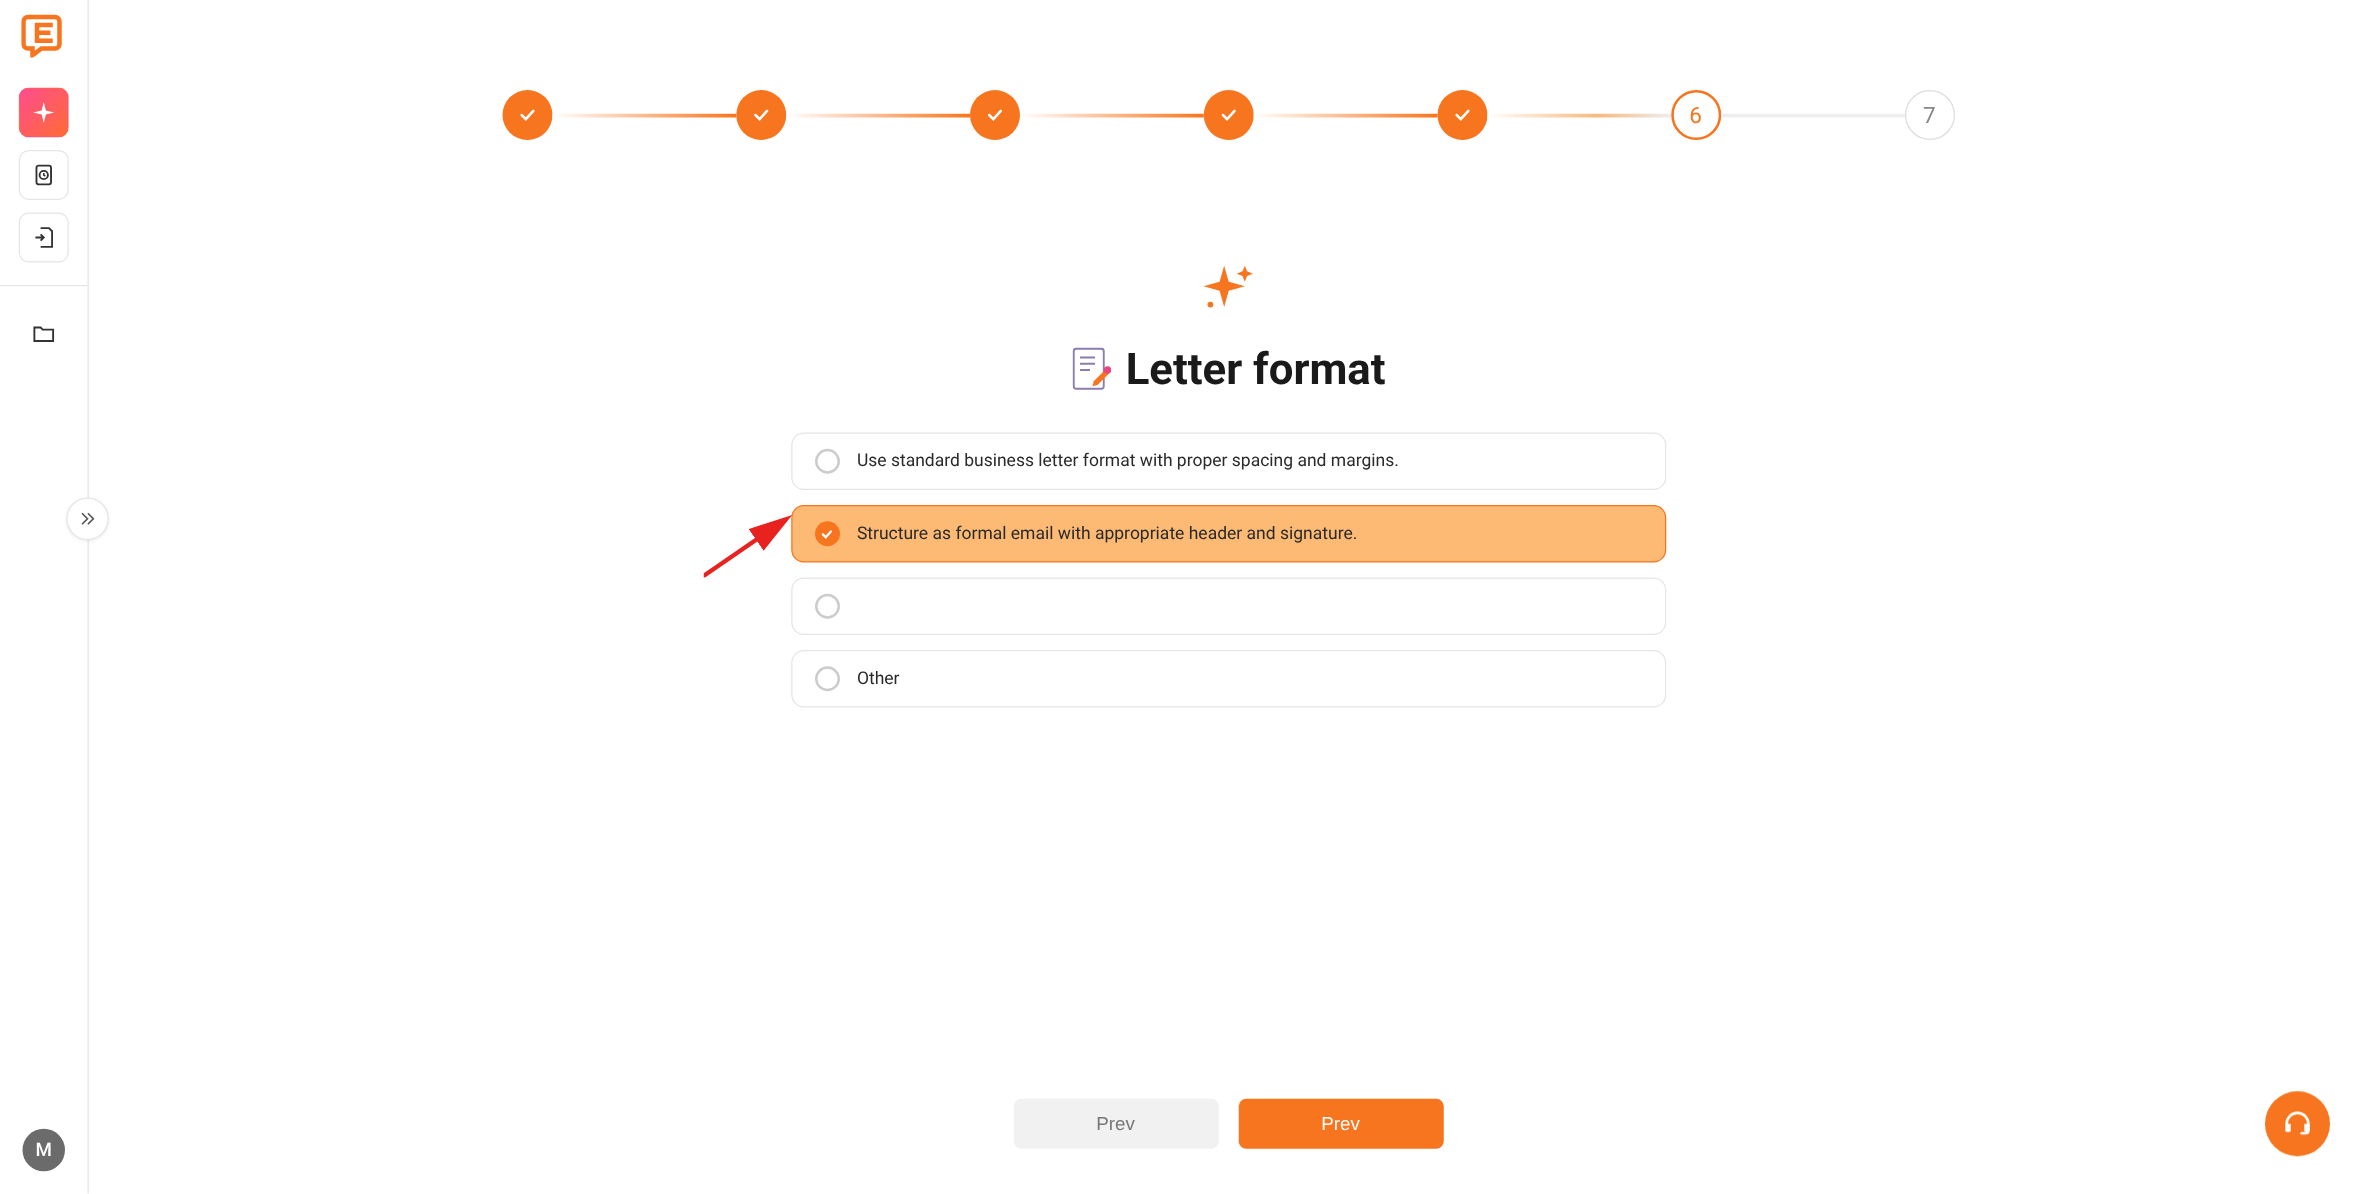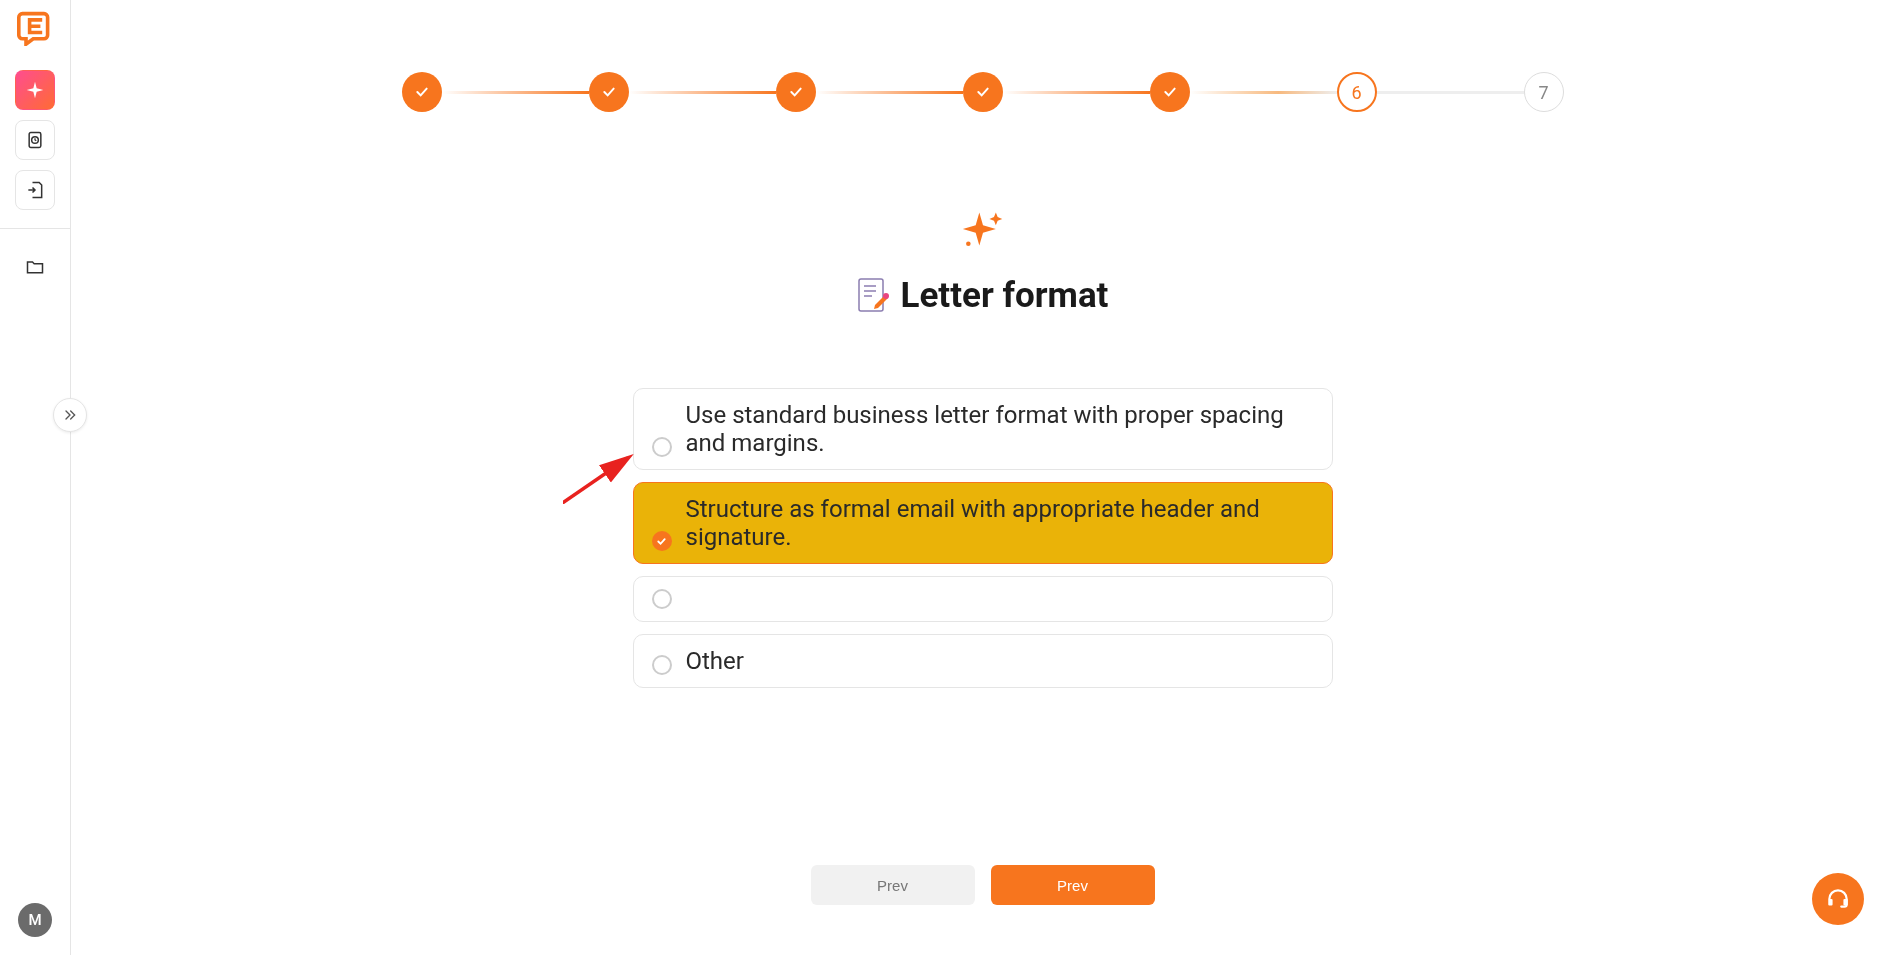--- a/index.html
+++ b/index.html
@@ -135,21 +135,21 @@
     }
     
     .sparkle-header {
       margin-bottom: 20px;
     }
     
     .page-title {
       display: flex;
       align-items: center;
       gap: 12px;
-      margin-bottom: 72px;
+      margin-bottom: 30px;
     }
     .page-title h1 {
       font-size: 35px;
       font-weight: 700;
       color: #1a1a1a;
     }
     .doc-icon {
       width: 32px;
       height: 38px;
     }
@@ -159,30 +159,30 @@
       display: flex;
       flex-direction: column;
       gap: 12px;
       position: relative;
     }
     .option {
       border: 1px solid #e5e5e5;
       border-radius: 10px;
       padding: 12px 18px;
       display: flex;
-      align-items: flex-end;
+      align-items: center;
       gap: 14px;
       cursor: pointer;
-      font-size: 24px;
+      font-size: 14px;
       color: #2a2a2a;
       background: #fff;
     }
     .option.selected {
       border: 1px solid #f7751e;
-      background: #eab308;
+      background: #fdba74;
     }
     .radio {
       width: 20px;
       height: 20px;
       border-radius: 50%;
       border: 2px solid #ccc;
       flex-shrink: 0;
     }
     .radio.checked {
       border: none;
@@ -196,21 +196,21 @@
       position: absolute;
       left: -70px;
       top: 66px;
       width: 80px;
       height: 50px;
       pointer-events: none;
     }
     
     .footer {
       position: absolute;
-      bottom: 50px;
+      bottom: 36px;
       display: flex;
       gap: 16px;
     }
     .btn {
       width: 164px;
       height: 40px;
       border-radius: 6px;
       border: none;
       font-size: 15px;
       font-weight: 500;

